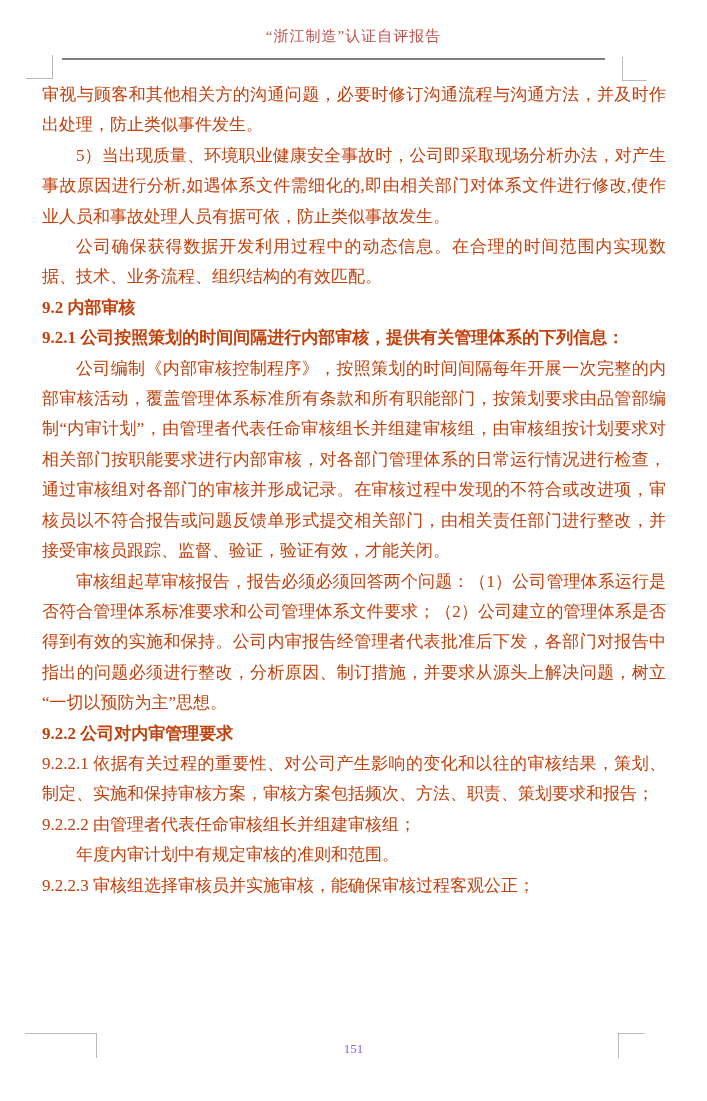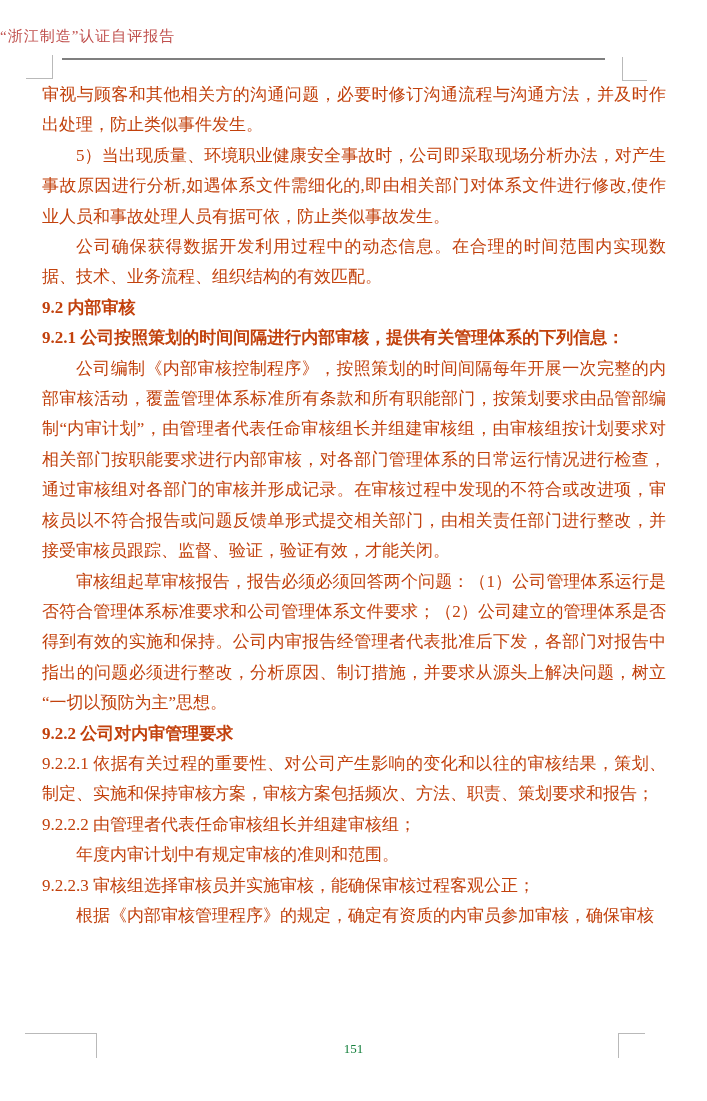--- a/index.html
+++ b/index.html
@@ -15,21 +15,21 @@
     overflow: hidden;
     font-family: "Liberation Serif", "DejaVu Serif", serif;
   }
 
   
   .header-title {
     position: absolute;
     top: 27px;
     left: 0;
     width: 100%;
-    text-align: left;
+    text-align: center;
     font-size: 15px;
     letter-spacing: 1px;
     color: #C0504D;
   }
   .header-rule {
     position: absolute;
     left: 62px;
     top: 58px;
     width: 543px;
     height: 0;
@@ -70,21 +70,21 @@
   .p-heading  { font-weight: bold; text-indent: 0; }
 
   
   .page-number {
     position: absolute;
     top: 1041px;
     left: 0;
     width: 100%;
     text-align: center;
     font-size: 13px;
-    color: #15803d;
+    color: #8b5cf6;
   }
 </style>
 </head>
 <body>
 
 <div class="page">
 
   <div class="header-title">“浙江制造”认证自评报告</div>
   <div class="header-rule"></div>
 
@@ -99,18 +99,17 @@
     <p class="p-indent">公司确保获得数据开发利用过程中的动态信息。在合理的时间范围内实现数据、技术、业务流程、组织结构的有效匹配。</p>
     <p class="p-heading">9.2 内部审核</p>
     <p class="p-heading">9.2.1 公司按照策划的时间间隔进行内部审核，提供有关管理体系的下列信息：</p>
     <p class="p-indent">公司编制《内部审核控制程序》，按照策划的时间间隔每年开展一次完整的内部审核活动，覆盖管理体系标准所有条款和所有职能部门，按策划要求由品管部编制“内审计划”，由管理者代表任命审核组长并组建审核组，由审核组按计划要求对相关部门按职能要求进行内部审核，对各部门管理体系的日常运行情况进行检查，通过审核组对各部门的审核并形成记录。在审核过程中发现的不符合或改进项，审核员以不符合报告或问题反馈单形式提交相关部门，由相关责任部门进行整改，并接受审核员跟踪、监督、验证，验证有效，才能关闭。</p>
     <p class="p-indent">审核组起草审核报告，报告必须必须回答两个问题：（1）公司管理体系运行是否符合管理体系标准要求和公司管理体系文件要求；（2）公司建立的管理体系是否得到有效的实施和保持。公司内审报告经管理者代表批准后下发，各部门对报告中指出的问题必须进行整改，分析原因、制订措施，并要求从源头上解决问题，树立“一切以预防为主”思想。</p>
     <p class="p-heading">9.2.2 公司对内审管理要求</p>
     <p class="p-noindent">9.2.2.1 依据有关过程的重要性、对公司产生影响的变化和以往的审核结果，策划、制定、实施和保持审核方案，审核方案包括频次、方法、职责、策划要求和报告；</p>
     <p class="p-noindent">9.2.2.2 由管理者代表任命审核组长并组建审核组；</p>
     <p class="p-indent">年度内审计划中有规定审核的准则和范围。</p>
     <p class="p-noindent">9.2.2.3 审核组选择审核员并实施审核，能确保审核过程客观公正；</p>
-    <p class="p-indent">根据《内部审核管理程序》的规定，确定有资质的内审员参加审核，确保审核</p>
   </div>
 
   <div class="page-number">151</div>
 
 </div>
 
 </body></html>

